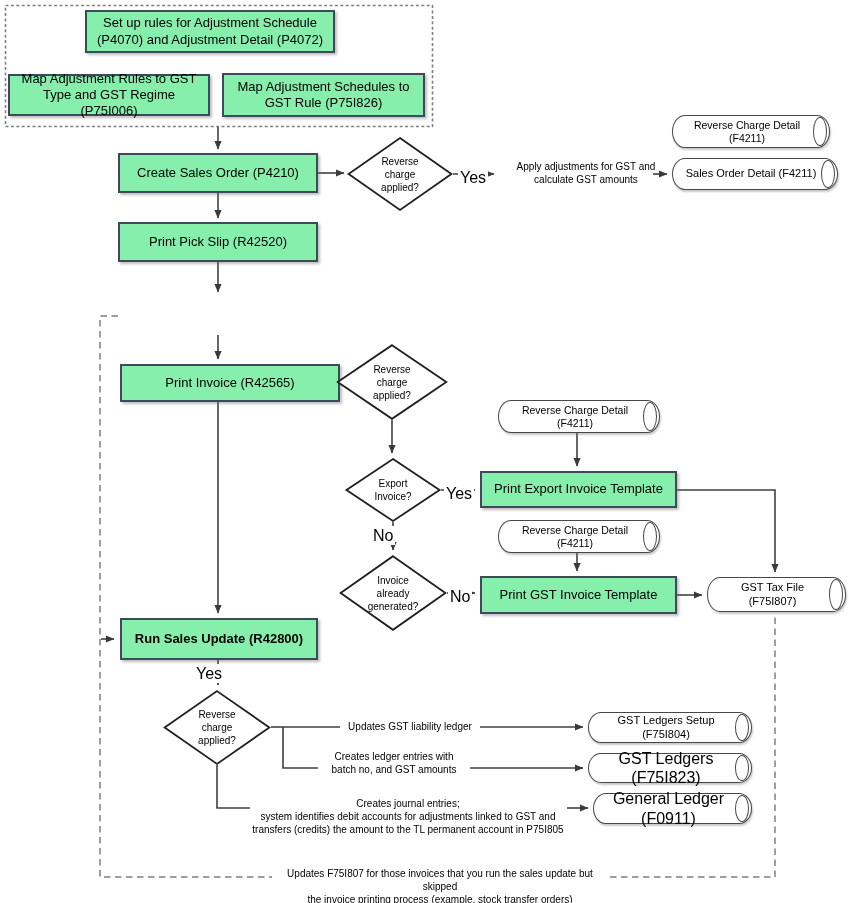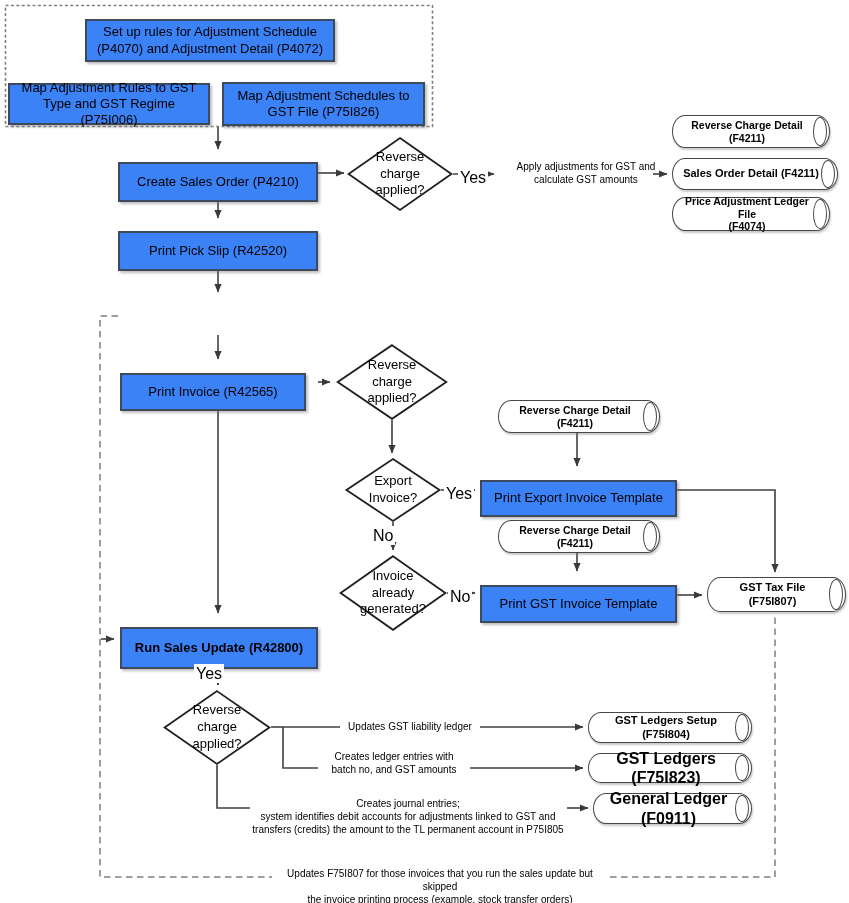--- a/index.html
+++ b/index.html
@@ -2,42 +2,41 @@
 <html><head>
 <meta charset="utf-8">
 <style>
   html,body{margin:0;padding:0;background:#fff;}
   body{font-family:"Liberation Sans", sans-serif;color:#000;}
   .stage{position:relative;width:849px;height:903px;background:#fff;overflow:hidden;}
   .underlay{position:absolute;left:0;top:0;width:849px;height:903px;}
   .pre{white-space:pre-line;}
   .box{
     position:absolute;
-    background:#3b82f6;
+    background:#86efac;
     border:2px solid #3c4a5c;
     box-shadow:1.5px 2px 2.5px rgba(110,110,110,.45);
     display:flex;align-items:center;justify-content:center;
     text-align:center;font-size:13px;line-height:1.25;
-    box-sizing:border-box;padding:2px 5px;margin-top:9px;
+    box-sizing:border-box;padding:2px 5px;
   }
   .diamond{position:absolute;}
   .diamond svg{position:absolute;left:0;top:0;width:100%;height:100%;overflow:visible;}
   .diamond .dlabel{
     position:absolute;inset:0;display:flex;align-items:center;justify-content:center;
-    text-align:center;font-size:13px;line-height:1.3;white-space:pre-line;
+    text-align:center;font-size:10px;line-height:1.3;white-space:pre-line;
   }
   .cyl{
     position:absolute;background:#fff;
     border:1.6px solid #474747;
     box-shadow:1px 2px 2px rgba(120,120,120,.4);
     border-radius:13px/50%;
     display:flex;align-items:center;justify-content:center;
     text-align:center;line-height:1.2;box-sizing:border-box;
     padding:1px 16px 1px 8px;
-    font-weight:bold;
   }
   .cyl::after{
     content:'';position:absolute;right:2px;top:1px;bottom:1px;width:14px;
     border:1.4px solid #474747;border-radius:50%;box-sizing:border-box;
   }
   .cyl-sm{font-size:10.5px;}
   .cyl-md{font-size:11px;}
   .cyl-lg{font-size:16px;}
   .ann{
     position:absolute;text-align:center;font-size:10px;line-height:1.3;
@@ -95,30 +94,30 @@
     </g>
   </svg>
 
   <div class="box" style="left:85px;top:10px;width:250px;height:43px;">
     <span class="pre">Set up rules for Adjustment Schedule (P4070) and Adjustment Detail (P4072)</span>
   </div>
   <div class="box" style="left:8px;top:74px;width:202px;height:42px;">
     <span class="pre">Map Adjustment Rules to GST Type and GST Regime (P75I006)</span>
   </div>
   <div class="box" style="left:222px;top:73px;width:203px;height:44px;">
-    <span class="pre">Map Adjustment Schedules to GST File (P75I826)</span>
+    <span class="pre">Map Adjustment Schedules to GST Rule (P75I826)</span>
   </div>
 
   <div class="box" style="left:118px;top:153px;width:200px;height:40px;">
     <span>Create Sales Order (P4210)</span>
   </div>
   <div class="box" style="left:118px;top:222px;width:200px;height:40px;">
     <span>Print Pick Slip (R42520)</span>
   </div>
-  <div class="box" style="left:120px;top:364px;width:186px;height:38px;text-align:right;">
+  <div class="box" style="left:120px;top:364px;width:220px;height:38px;text-align:right;">
     <span>Print Invoice (R42565)</span>
   </div>
   <div class="box" style="left:480px;top:471px;width:197px;height:37px;">
     <span>Print Export Invoice Template</span>
   </div>
   <div class="box" style="left:480px;top:576px;width:197px;height:38px;">
     <span>Print GST Invoice Template</span>
   </div>
   <div class="box" style="left:120px;top:618px;width:198px;height:42px;font-weight:bold;">
     <span>Run Sales Update (R42800)</span>
@@ -163,24 +162,20 @@
 charge
 applied?</div>
   </div>
 
   <div class="cyl cyl-sm" style="left:672px;top:115px;width:158px;height:33px;">
     <span class="pre">Reverse Charge Detail
 (F4211)</span>
   </div>
   <div class="cyl cyl-md" style="left:672px;top:158px;width:166px;height:32px;">
     <span class="pre">Sales Order Detail (F4211)</span>
-  </div>
-  <div class="cyl cyl-sm" style="left:672px;top:197px;width:158px;height:34px;">
-    <span class="pre">Price Adjustment Ledger File
-(F4074)</span>
   </div>
   <div class="cyl cyl-sm" style="left:498px;top:400px;width:162px;height:33px;">
     <span class="pre">Reverse Charge Detail
 (F4211)</span>
   </div>
   <div class="cyl cyl-sm" style="left:498px;top:520px;width:162px;height:33px;">
     <span class="pre">Reverse Charge Detail
 (F4211)</span>
   </div>
   <div class="cyl cyl-md" style="left:707px;top:577px;width:139px;height:35px;">

